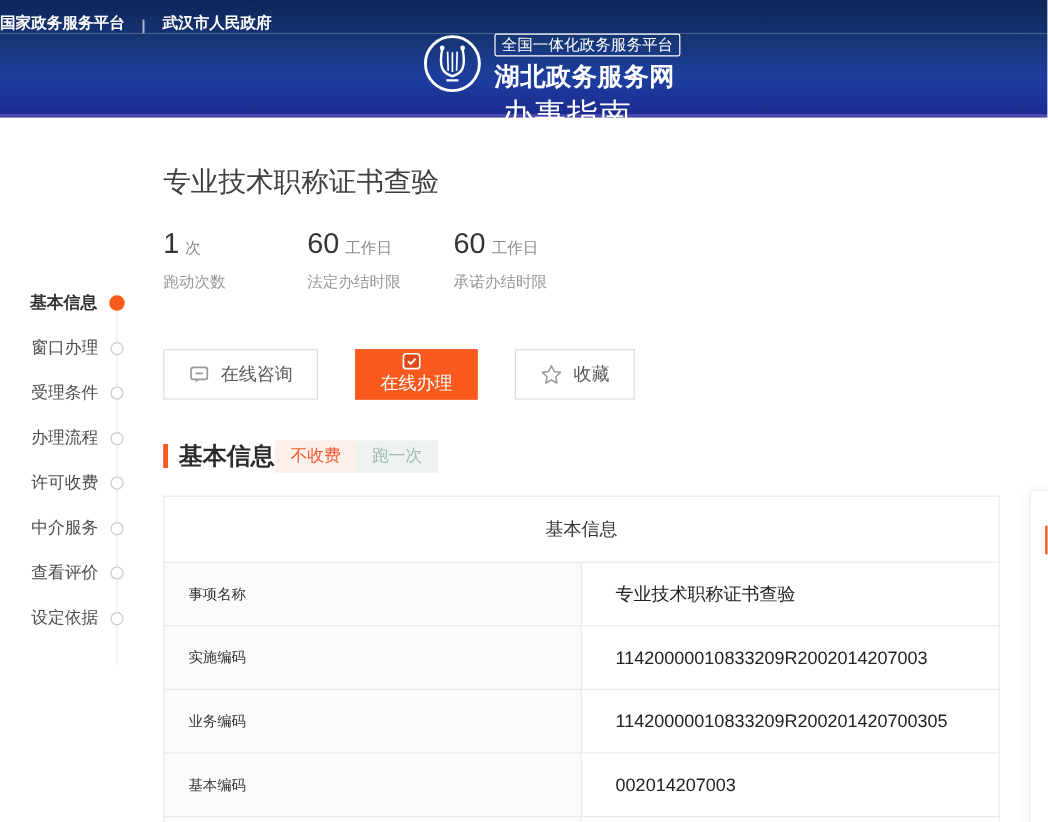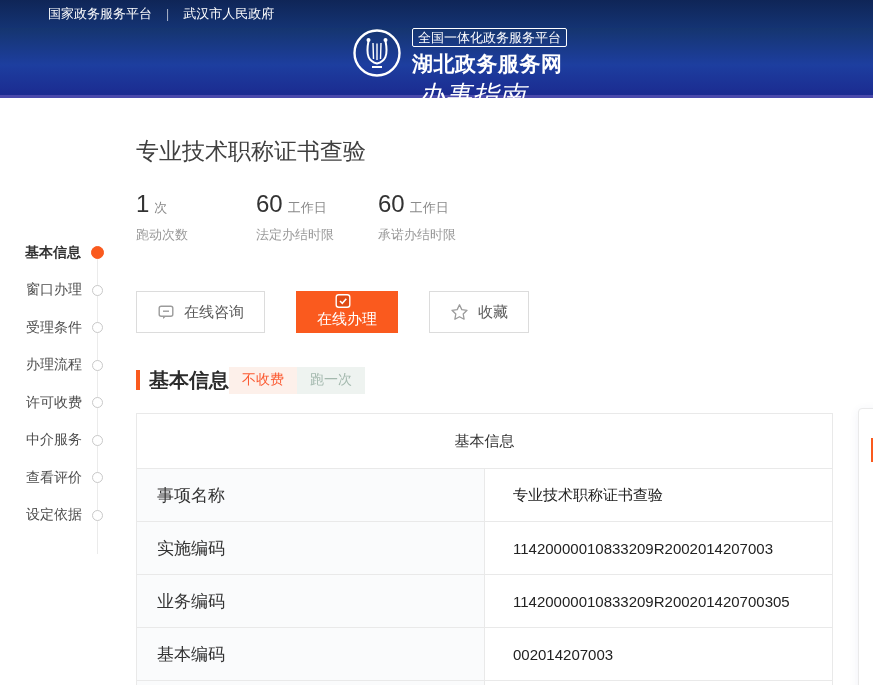--- a/index.html
+++ b/index.html
@@ -9,22 +9,22 @@
     background: #fff;
     position: relative;
     overflow: hidden;
   }
 
   
   .topbar {
     height: 28px;
     background: linear-gradient(180deg, #0f2557 0%, #143373 100%);
     display: flex;
-    align-items: center;
-    padding-left: 48px;
+    align-items: flex-end;
+    font-weight: bold;
   }
   .topbar .tlink { color: #ffffff; font-size: 13px; cursor: pointer; }
   .topbar .tdivider { color: rgba(255,255,255,.65); font-size: 12px; margin: 0 14px; }
 
   
   .header {
     height: 70px;
     background: linear-gradient(180deg, #15356f 0%, #1d3e9f 55%, #1b2b90 100%);
     border-bottom: 3px solid #4a49ab;
     display: flex;
@@ -49,21 +49,21 @@
     font-size: 21px;
     font-weight: bold;
     margin-top: 3px;
     letter-spacing: 0.5px;
   }
   .header-divider {
     width: 1px; height: 42px;
     background: rgba(255,255,255,.35);
     margin-left: 20px;
   }
-  .page-title { color: #ffffff; font-size: 26px; margin-left: 26px; letter-spacing: 1px; font-style: italic; }
+  .page-title { color: #ffffff; font-size: 26px; margin-left: 26px; letter-spacing: 1px; }
 
   
   .side-line {
     position: absolute;
     left: 97px; top: 253px;
     width: 1px; height: 301px;
     background: #ebebeb;
     z-index: 1;
   }
   .sidebar { position: absolute; left: 0; top: 234px; width: 103px; z-index: 2; }
@@ -141,21 +141,21 @@
     height: 55px;
     font-size: 15px;
     color: #333;
     font-weight: normal;
     text-align: center;
     background: #fff;
   }
   .label-cell {
     width: 113px;
     background: #fafbfc;
-    font-size: 17px;
+    font-size: 12px;
     color: #333;
     padding-left: 20px;
     height: 53px;
   }
   .value-cell { font-size: 15px; color: #222; padding-left: 28px; }
 
   
   .right-card {
     position: absolute;
     left: 858px; top: 408px;

